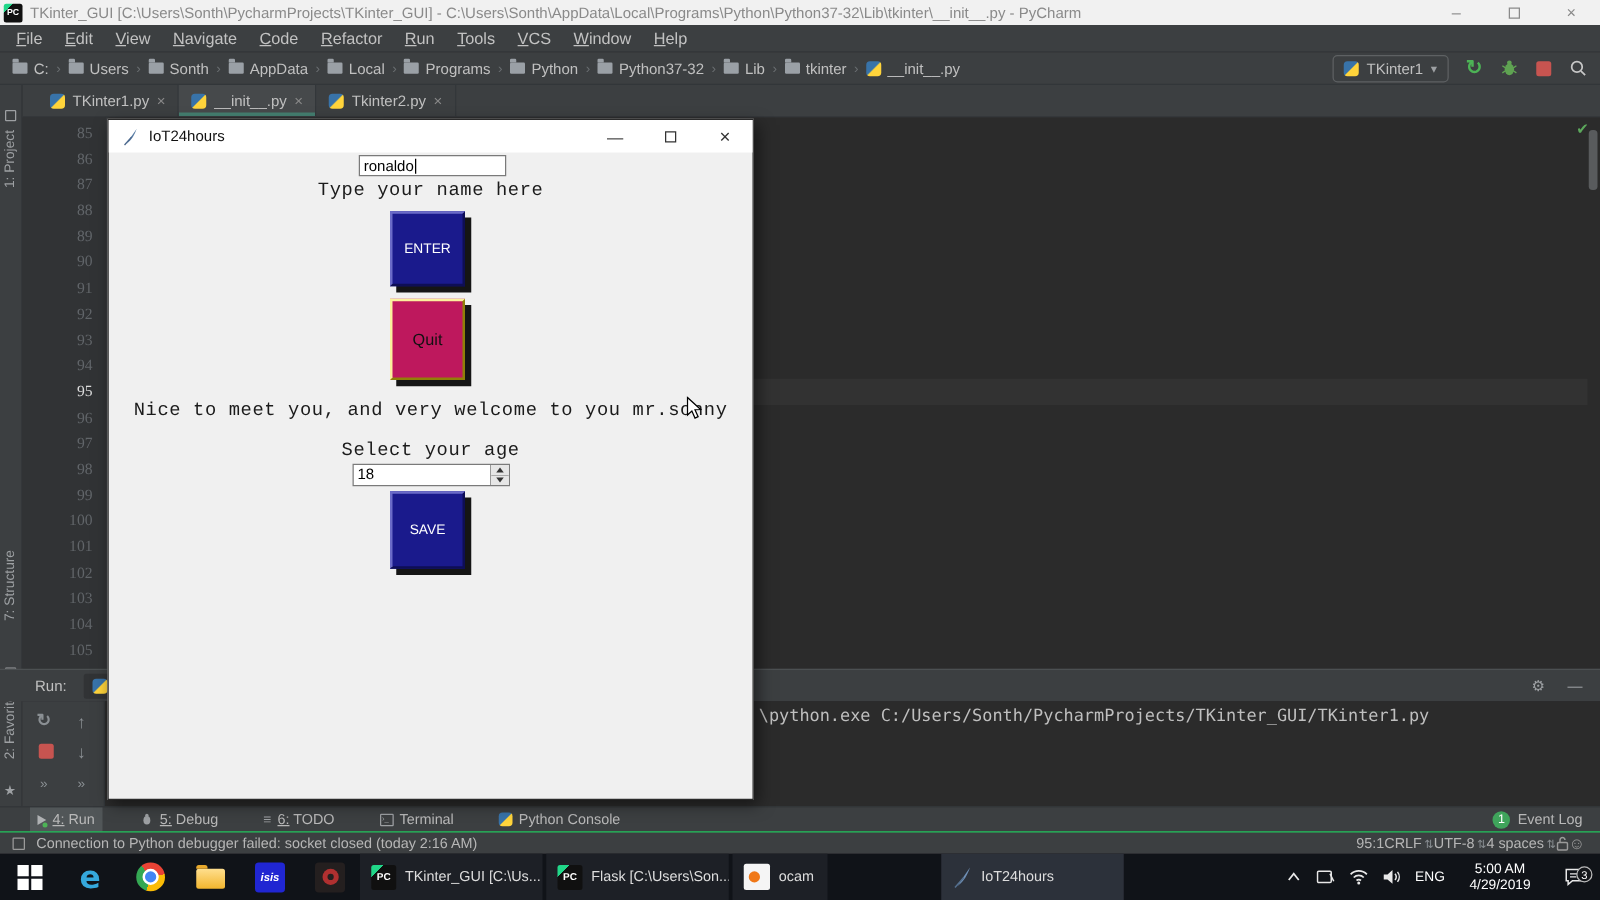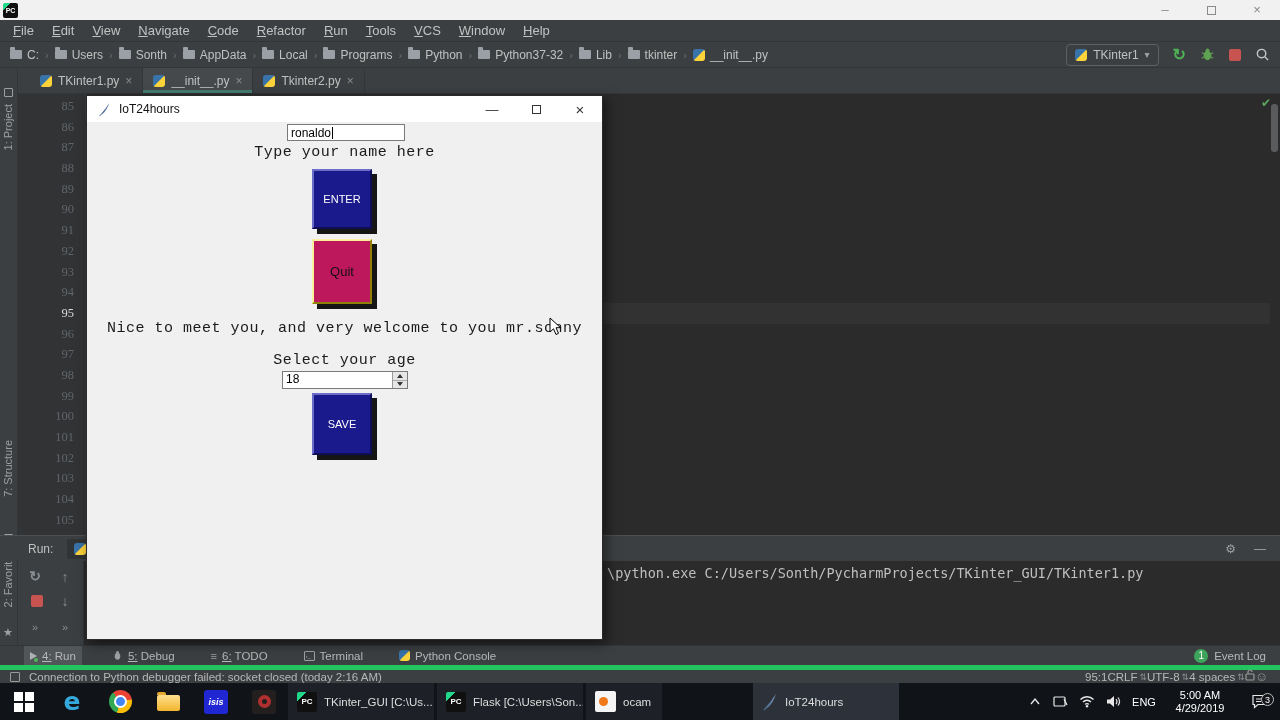--- a/index.html
+++ b/index.html
@@ -70,23 +70,23 @@
   .twb .mn::first-letter{text-decoration:underline}
   #twb-run{margin-left:24px;background:#515658}
   .play-tri{width:0;height:0;border-top:4px solid transparent;border-bottom:4px solid transparent;border-left:7px solid #afb1b3;position:relative}
   .play-dot{width:4px;height:4px;border-radius:50%;background:#4db356;position:absolute;left:-3px;top:2px}
   .list-ico{color:#9da0a3;font-size:11px}
   .term-ico{width:11px;height:10px;border:1px solid #9da0a3;border-radius:1px;font-size:6px;line-height:8px;color:#9da0a3;text-align:left;padding-left:1px}
   #event{margin-left:auto;display:flex;align-items:center;gap:6px;padding-right:14px}
   .badge{width:14px;height:14px;border-radius:50%;background:#3fa45b;color:#fff;font-size:10px;display:flex;align-items:center;justify-content:center}
 
   
-  #statusbar{position:absolute;top:665px;left:0;right:0;height:18px;background:#3c3f41;border-top:5px solid #22c55e;display:flex;align-items:center;font-size:11.5px;color:#b6b6b6}
+  #statusbar{position:absolute;top:665px;left:0;right:0;height:18px;background:#3c3f41;border-top:1px solid #22c55e;display:flex;align-items:center;font-size:11.5px;color:#b6b6b6}
   #sb-ico{width:10px;height:10px;border:1px solid #9a9a9a;border-radius:1px;margin:0 9px 0 10px;flex:none}
-  #sb-right{margin-left:auto;display:flex;padding-right:12px}
+  #sb-right{margin-left:auto;display:flex;align-items:center;padding-right:12px}
   .updown{font-size:9px;color:#8a8f93;margin-left:2px}
   .sb-item{display:flex;align-items:center}
 
   
   #taskbar{position:absolute;top:683px;left:0;right:0;height:37px;background:#101318;display:flex;align-items:stretch}
   .tb-slot{width:48px;display:flex;align-items:center;justify-content:center;flex:none}
   .winlogo{display:grid;grid-template-columns:9px 9px;grid-template-rows:9px 9px;gap:2px}
   .winlogo i{background:#fff}
   .edge-e{color:#35a8dc;font-weight:bold;font-size:25px;font-family:"DejaVu Sans",sans-serif}
   .chrome{width:23px;height:23px;border-radius:50%;background:conic-gradient(from -40deg,#ea4335 0 33%,#fbbc05 0 66%,#34a853 0 100%);position:relative}
@@ -137,20 +137,21 @@
 
   #cursor{position:absolute;left:549px;top:317px;z-index:200}
 </style>
 </head>
 <body>
 
 <div class="screen">
 
   <div id="titlebar">
     <span class="pc-ico">PC</span>
+    <span id="title-text">TKinter_GUI [C:\Users\Sonth\PycharmProjects\TKinter_GUI] - C:\Users\Sonth\AppData\Local\Programs\Python\Python37-32\Lib\tkinter\__init__.py - PyCharm</span>
     <div id="win-controls">
       <span class="wc">–</span>
       <span class="wc"><span class="box-glyph"></span></span>
       <span class="wc">×</span>
     </div>
   </div>
 
   <div id="menubar">
     <span class="mi">File</span>
     <span class="mi">Edit</span>

